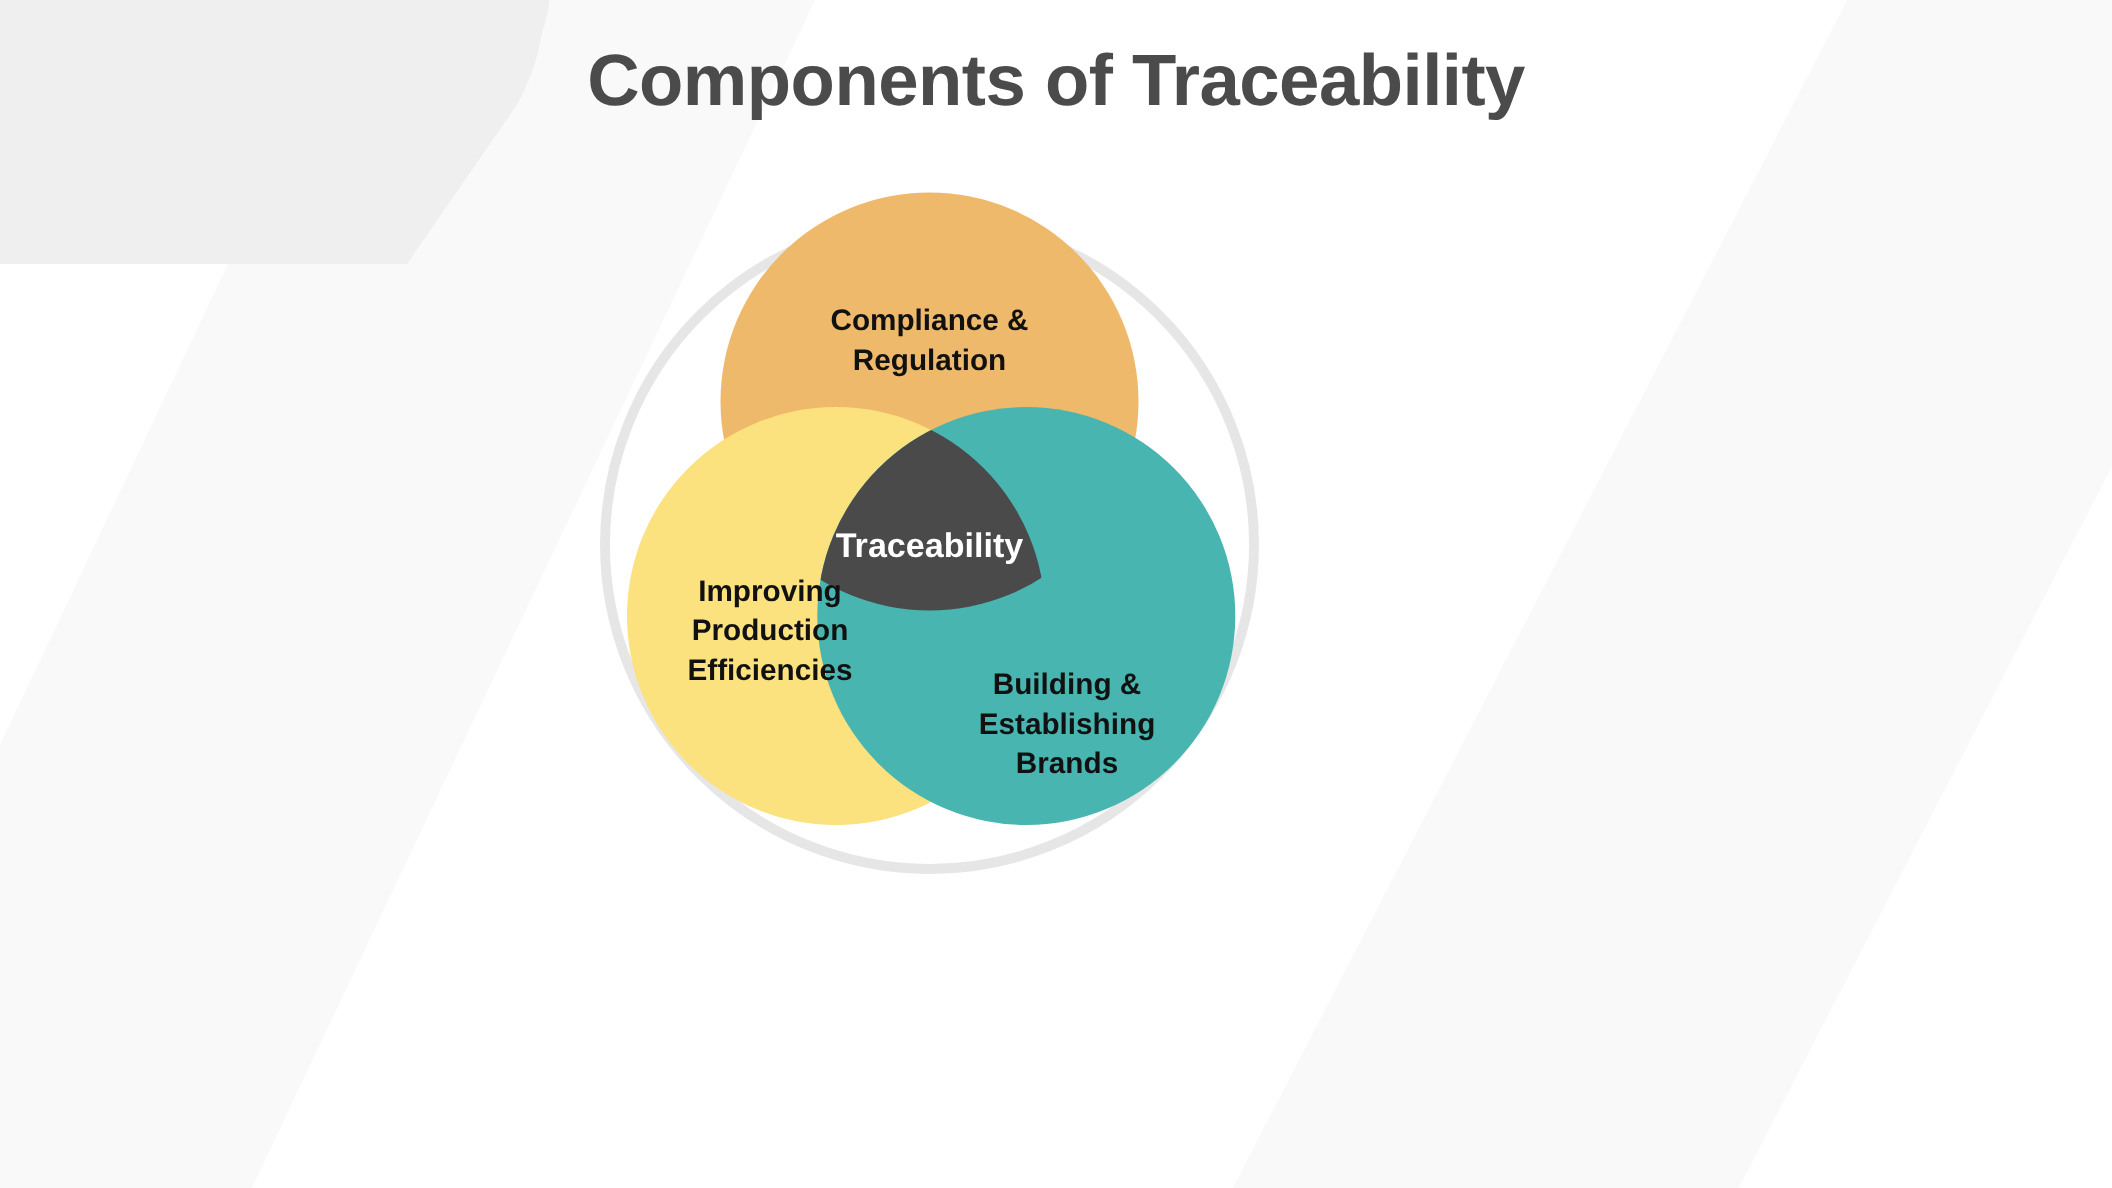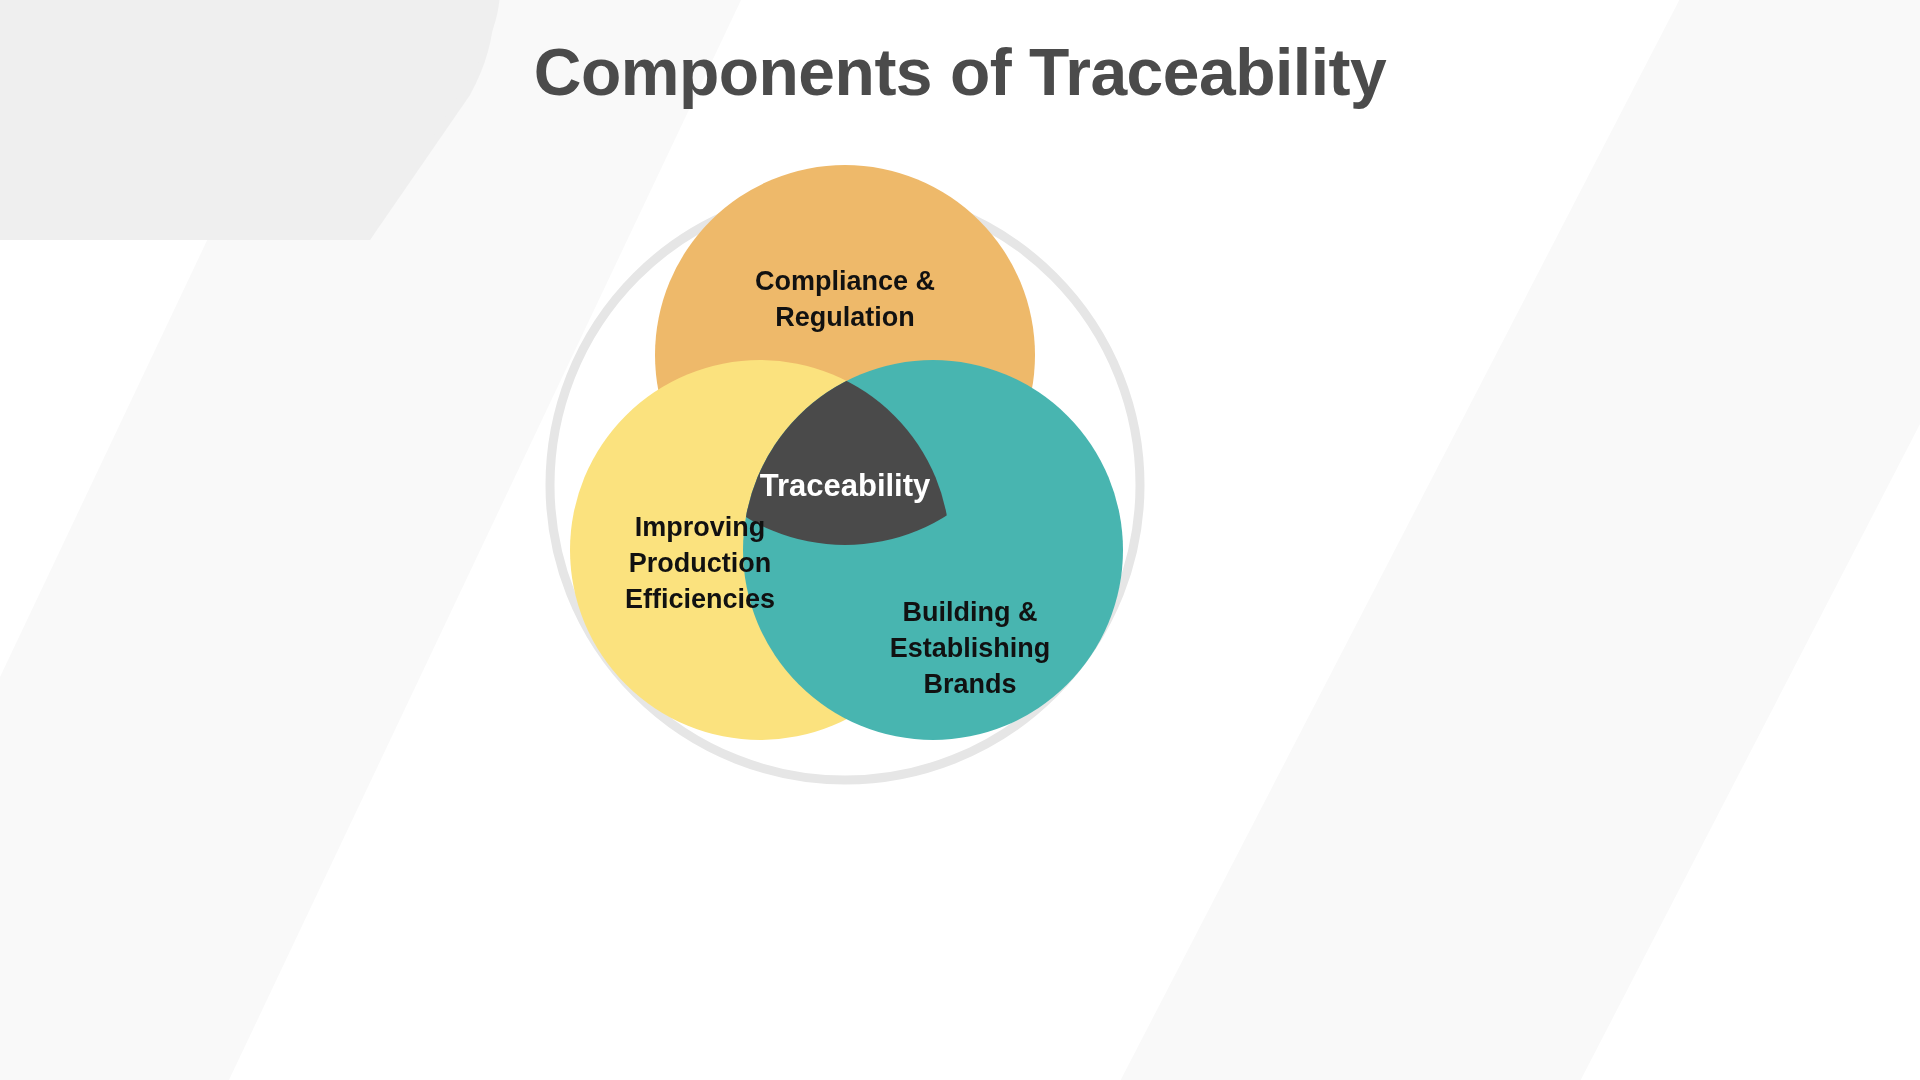--- a/index.html
+++ b/index.html
@@ -41,21 +41,21 @@
     letter-spacing: -0.5px;
     color: #4b4b4b;
     font-family: "Liberation Sans", sans-serif;
     white-space: nowrap;
   }
 
   
   #venn-diagram {
     position: absolute;
     left: 515px;
-    top: 130px;
+    top: 140px;
     width: 660px;
     height: 720px;
     z-index: 3;
   }
   #venn-svg { display: block; width: 660px; height: 720px; }
 
   .venn-label {
     font-family: "Liberation Sans", sans-serif;
     font-weight: bold;
     font-size: 27px;

